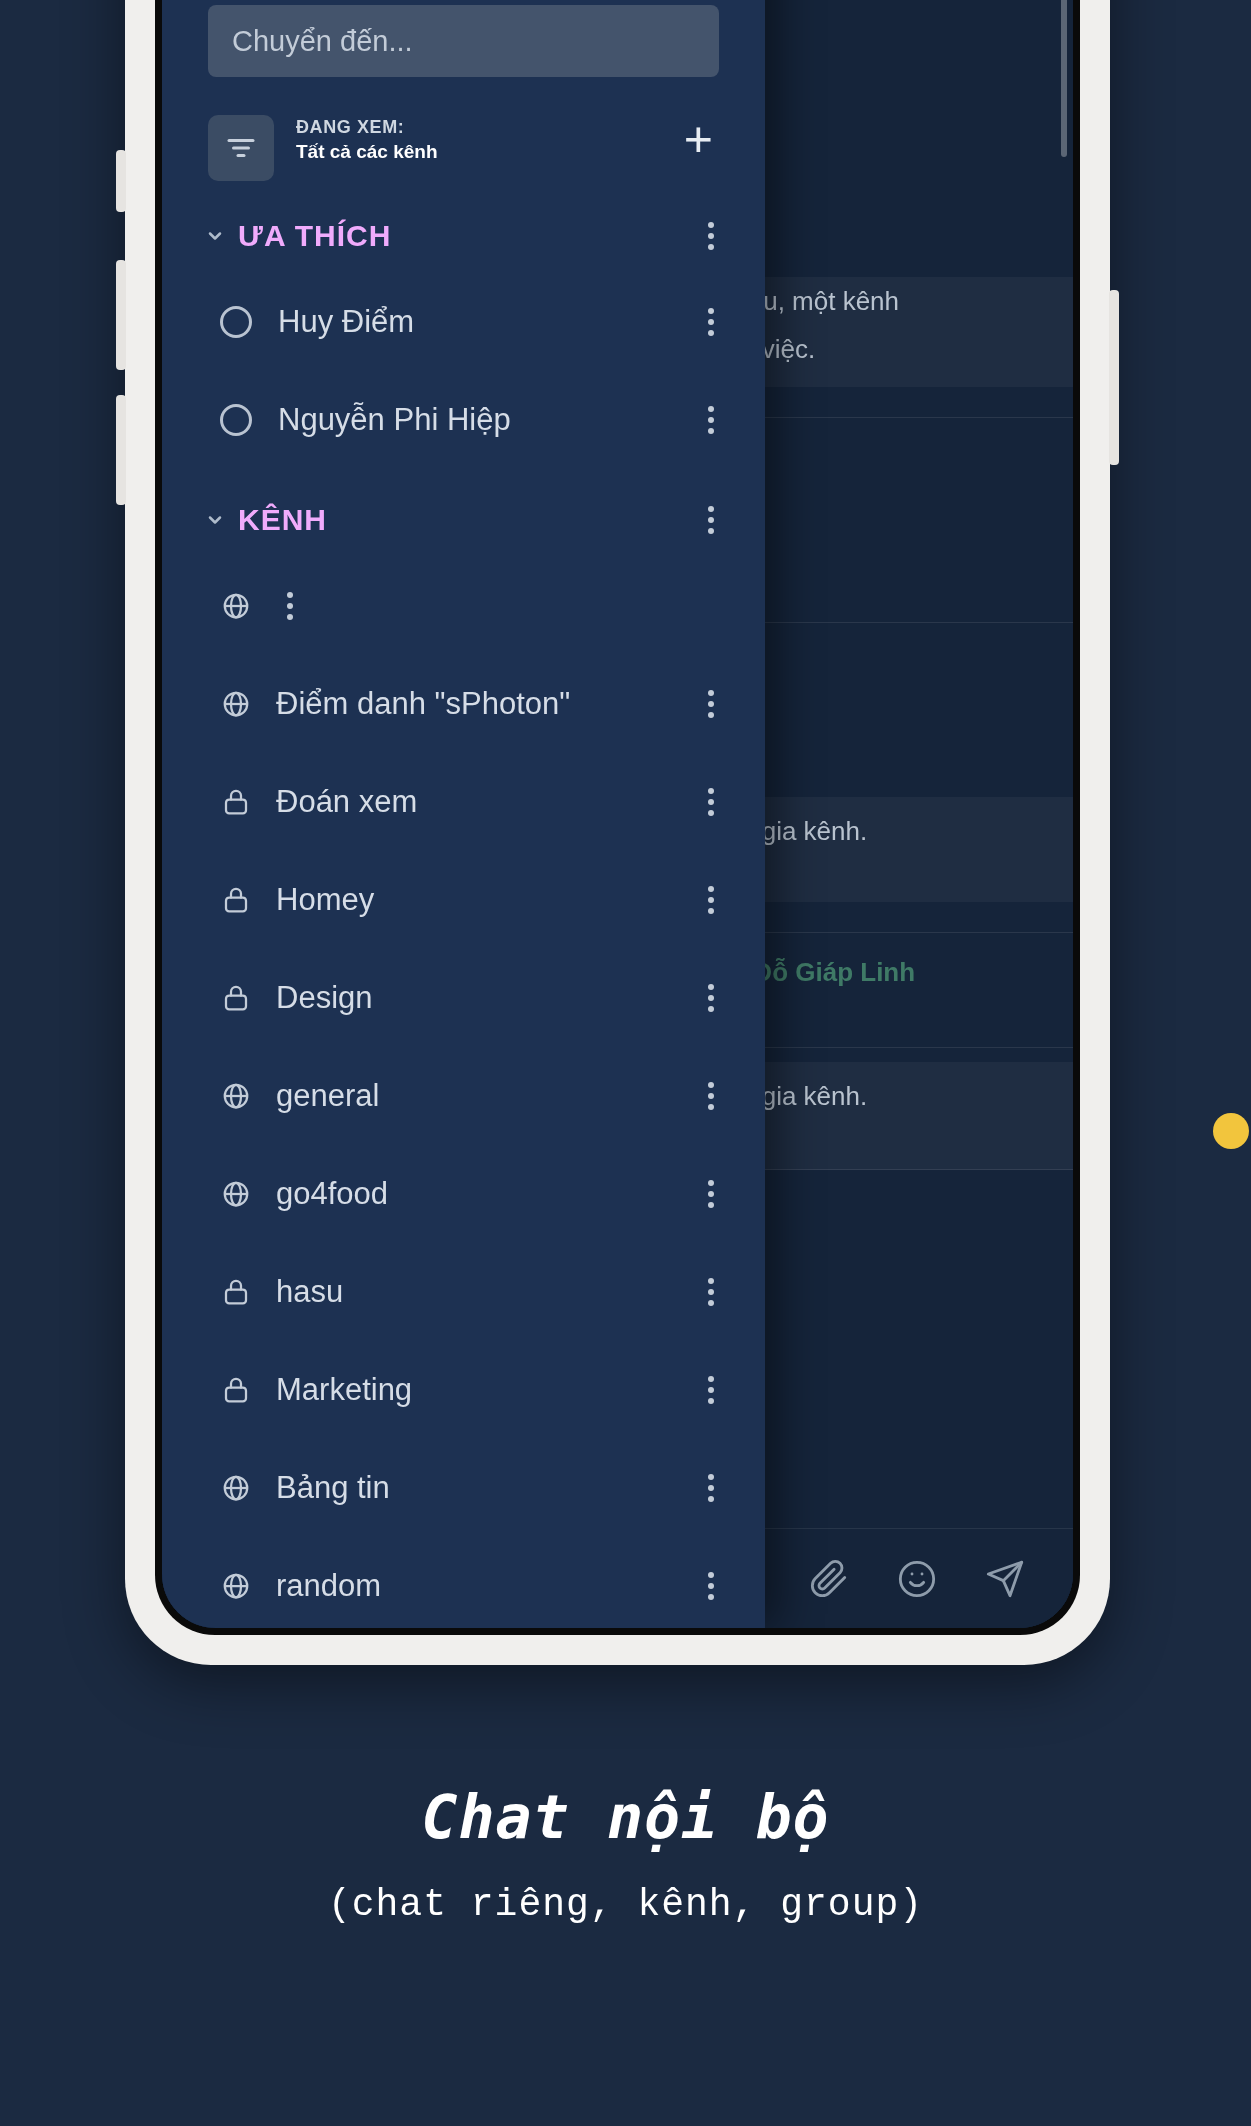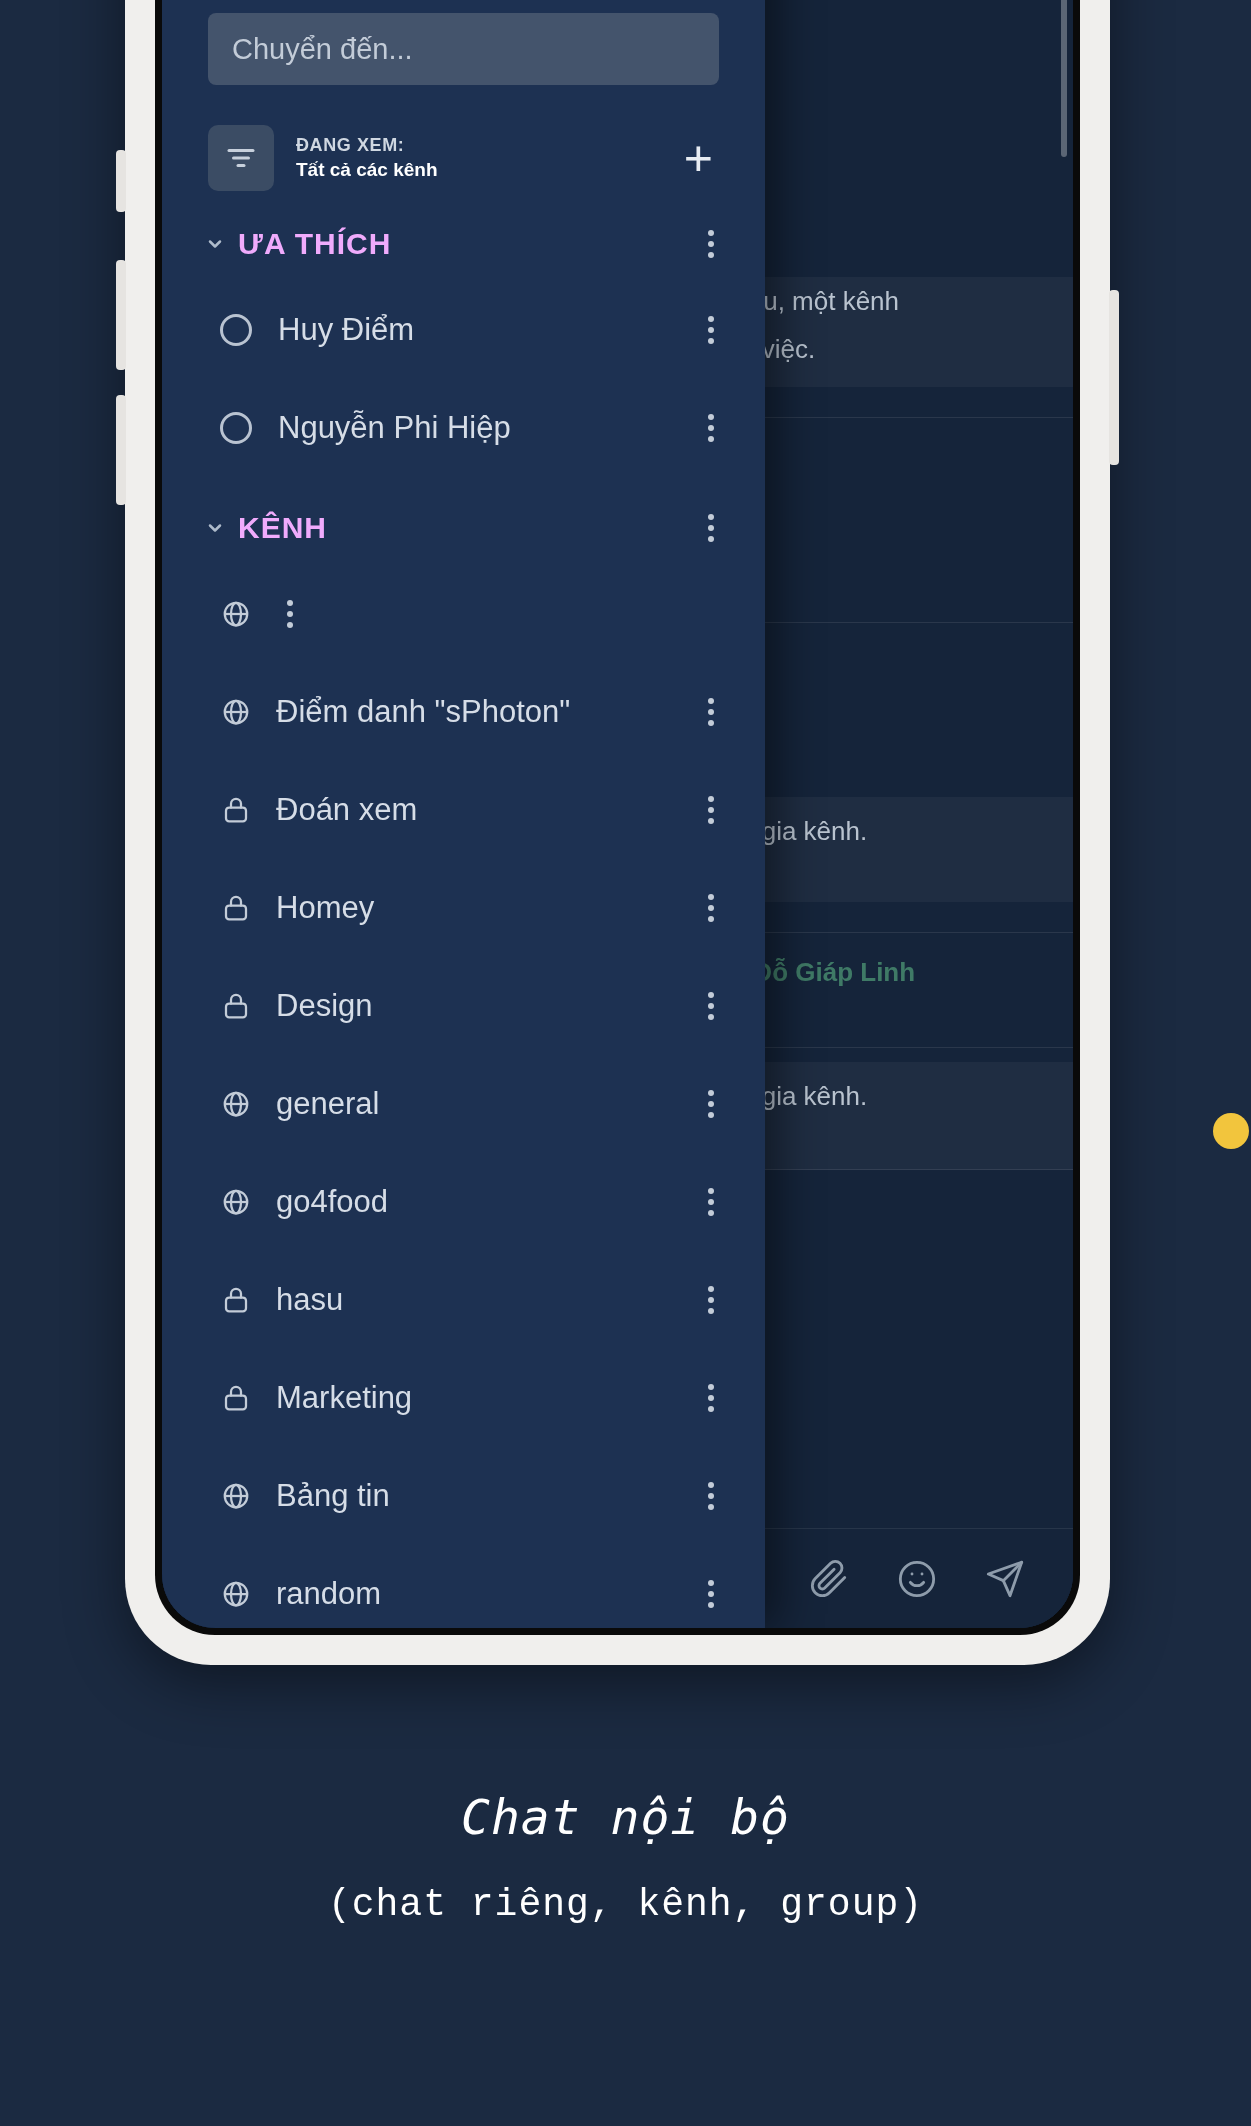--- a/index.html
+++ b/index.html
@@ -119,37 +119,36 @@
     box-shadow: 14px 0 40px rgba(0,0,0,0.45);
     overflow: hidden;
   }
   .drawer-inner {
     position: absolute;
     left: 0; right: 0;
     top: -8px;
   }
 
   .jump-box {
-    margin: 18px 46px 0 46px;
+    margin: 10px 46px 0 46px;
     height: 72px;
     background: #44546c;
     border-radius: 8px;
     display: flex;
     align-items: center;
     padding: 0 24px;
   }
   .jump-box span {
     color: #c3ccd8;
     font-size: 29px;
   }
 
   .viewing-row {
     margin: 38px 46px 0 46px;
     display: flex;
-    align-items: center;
     height: 70px;
   }
   .filter-btn {
     width: 66px; height: 66px;
     background: #3b4c64;
     border-radius: 10px;
     display: flex; align-items: center; justify-content: center;
     flex: 0 0 auto;
   }
   .filter-btn svg { width: 36px; height: 36px; }
@@ -250,22 +249,22 @@
   .caption {
     position: absolute;
     left: 0; right: 0;
     top: 1775px;
     text-align: center;
     color: #ffffff;
   }
   .caption-line1 {
     font-family: "DejaVu Sans Mono", monospace;
     font-style: italic;
-    font-weight: 400;
-    font-size: 48px;
+    font-weight: 700;
+    font-size: 60px;
     letter-spacing: 1px;
     line-height: 84px;
   }
   .caption-line2 {
     font-family: Liberation Mono, monospace;
     font-weight: 400;
     font-size: 38px;
     letter-spacing: 1px;
     line-height: 92px;
   }

